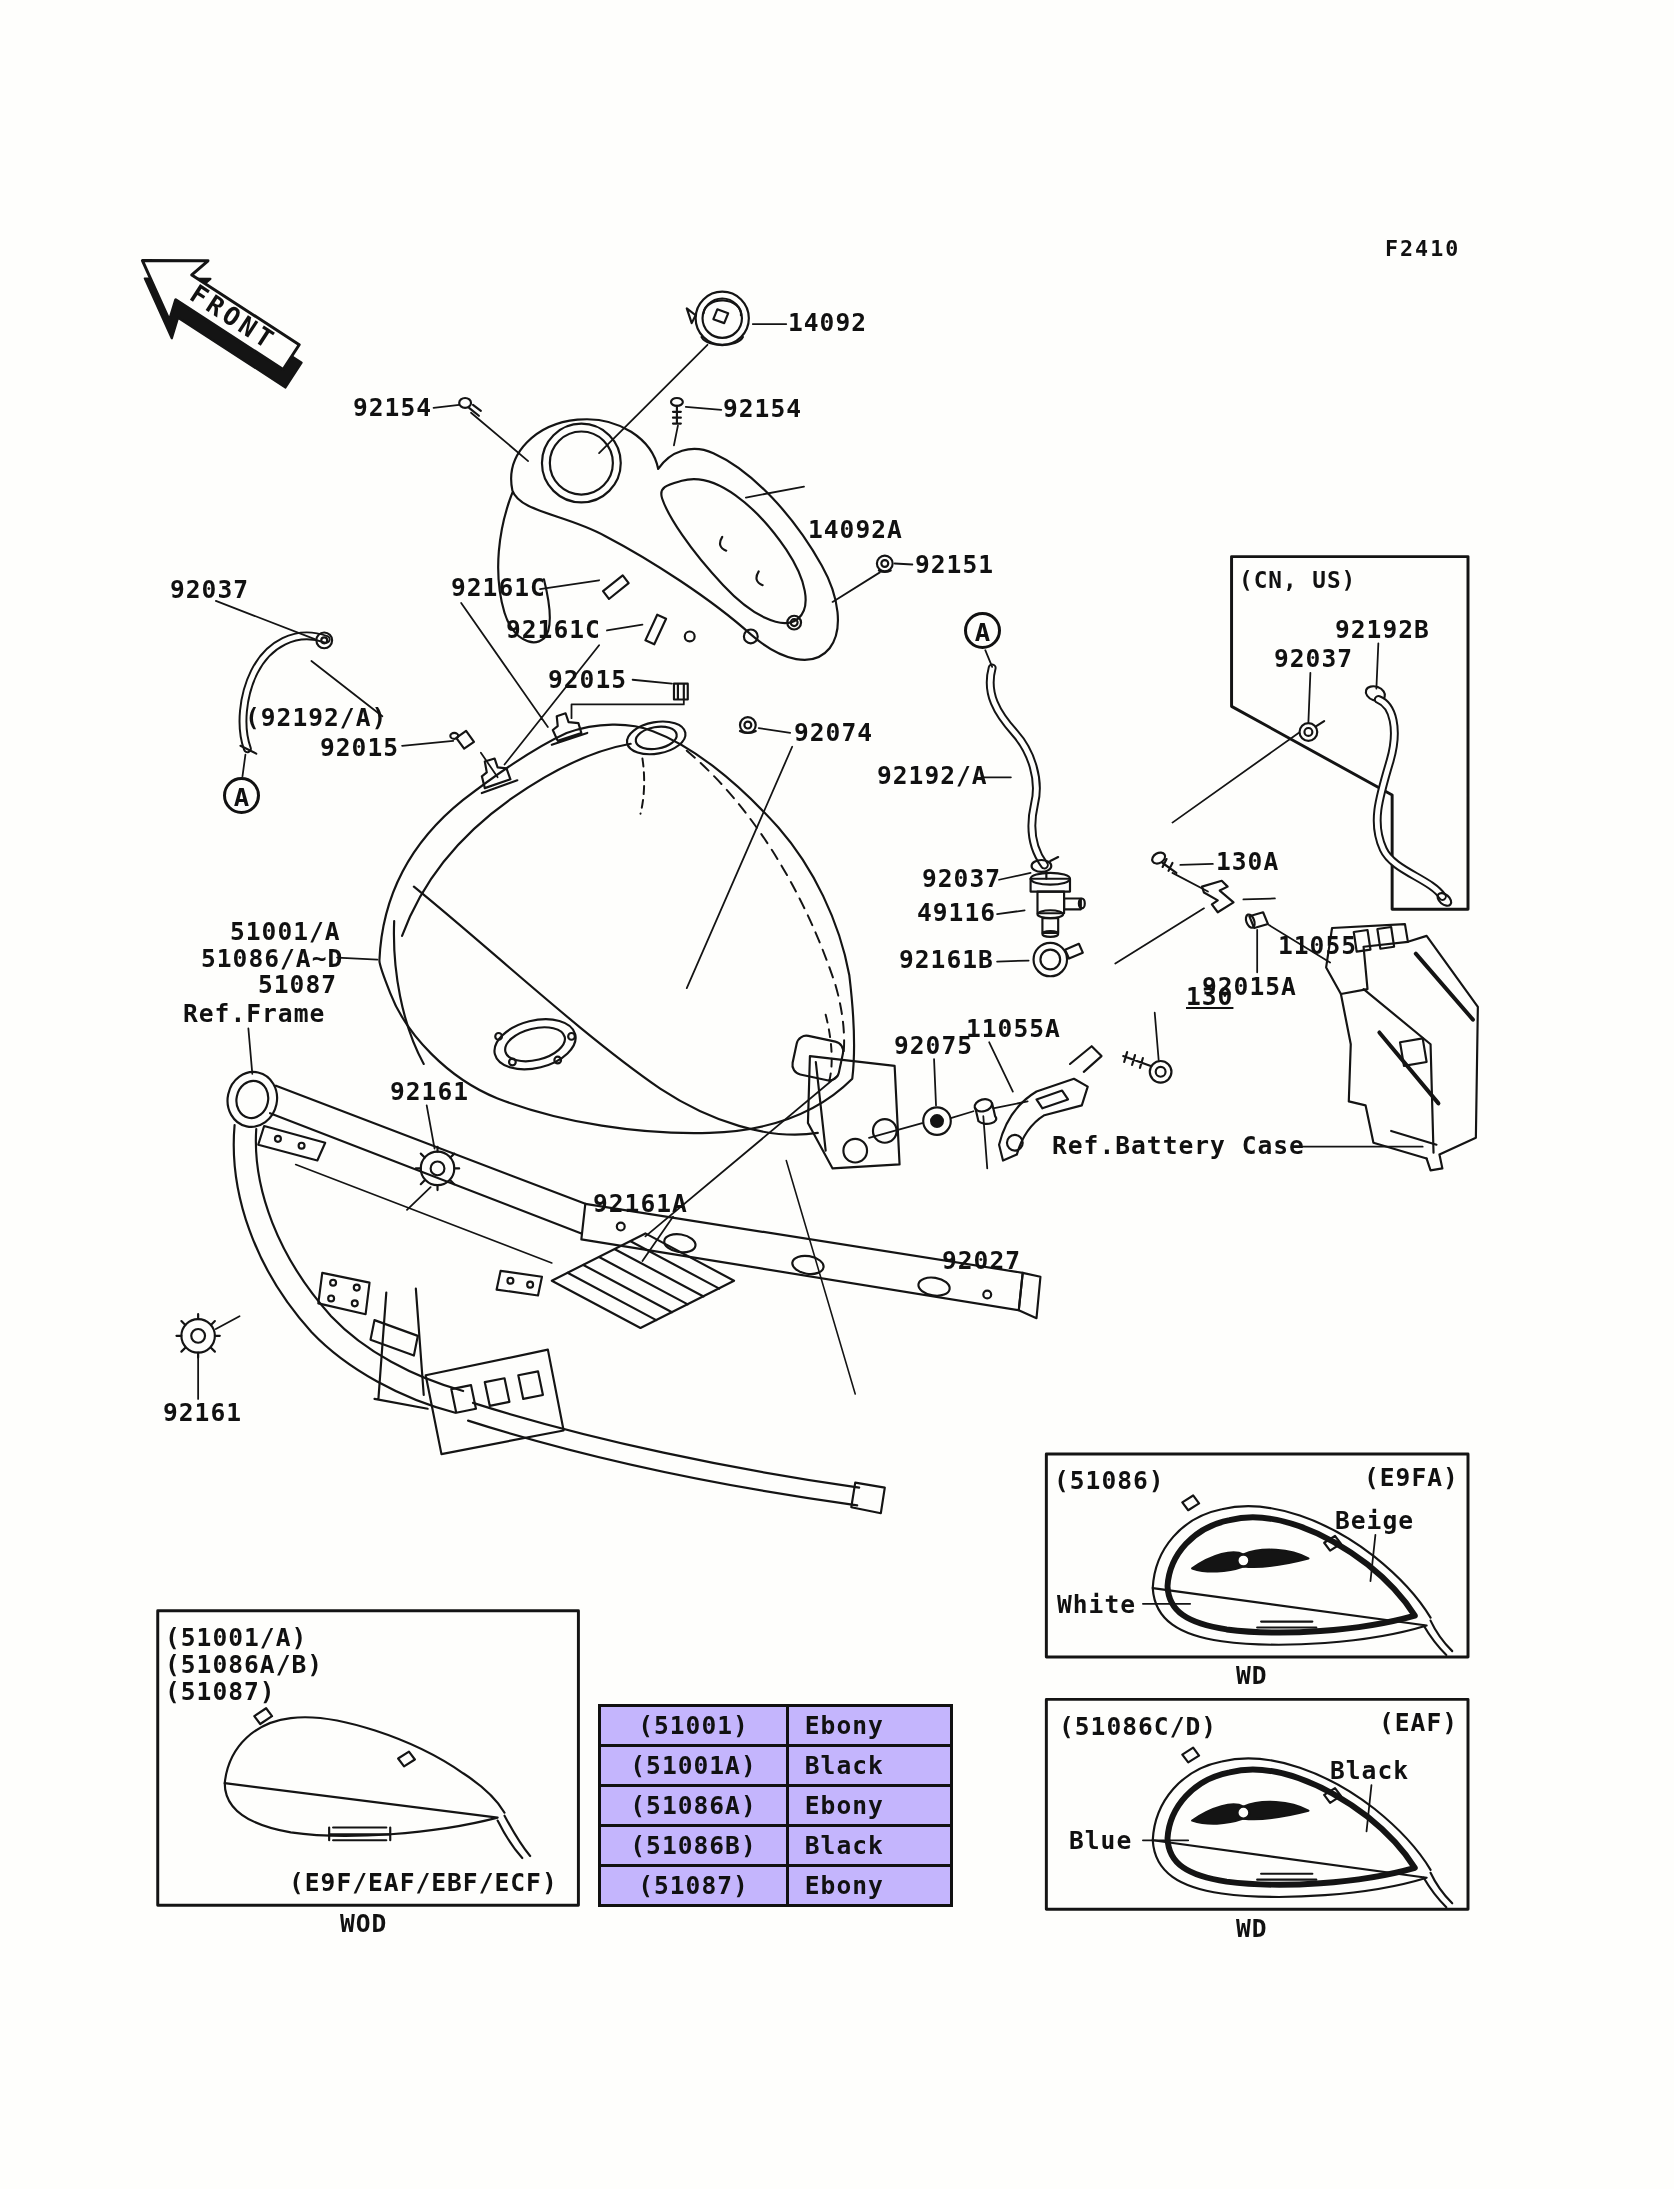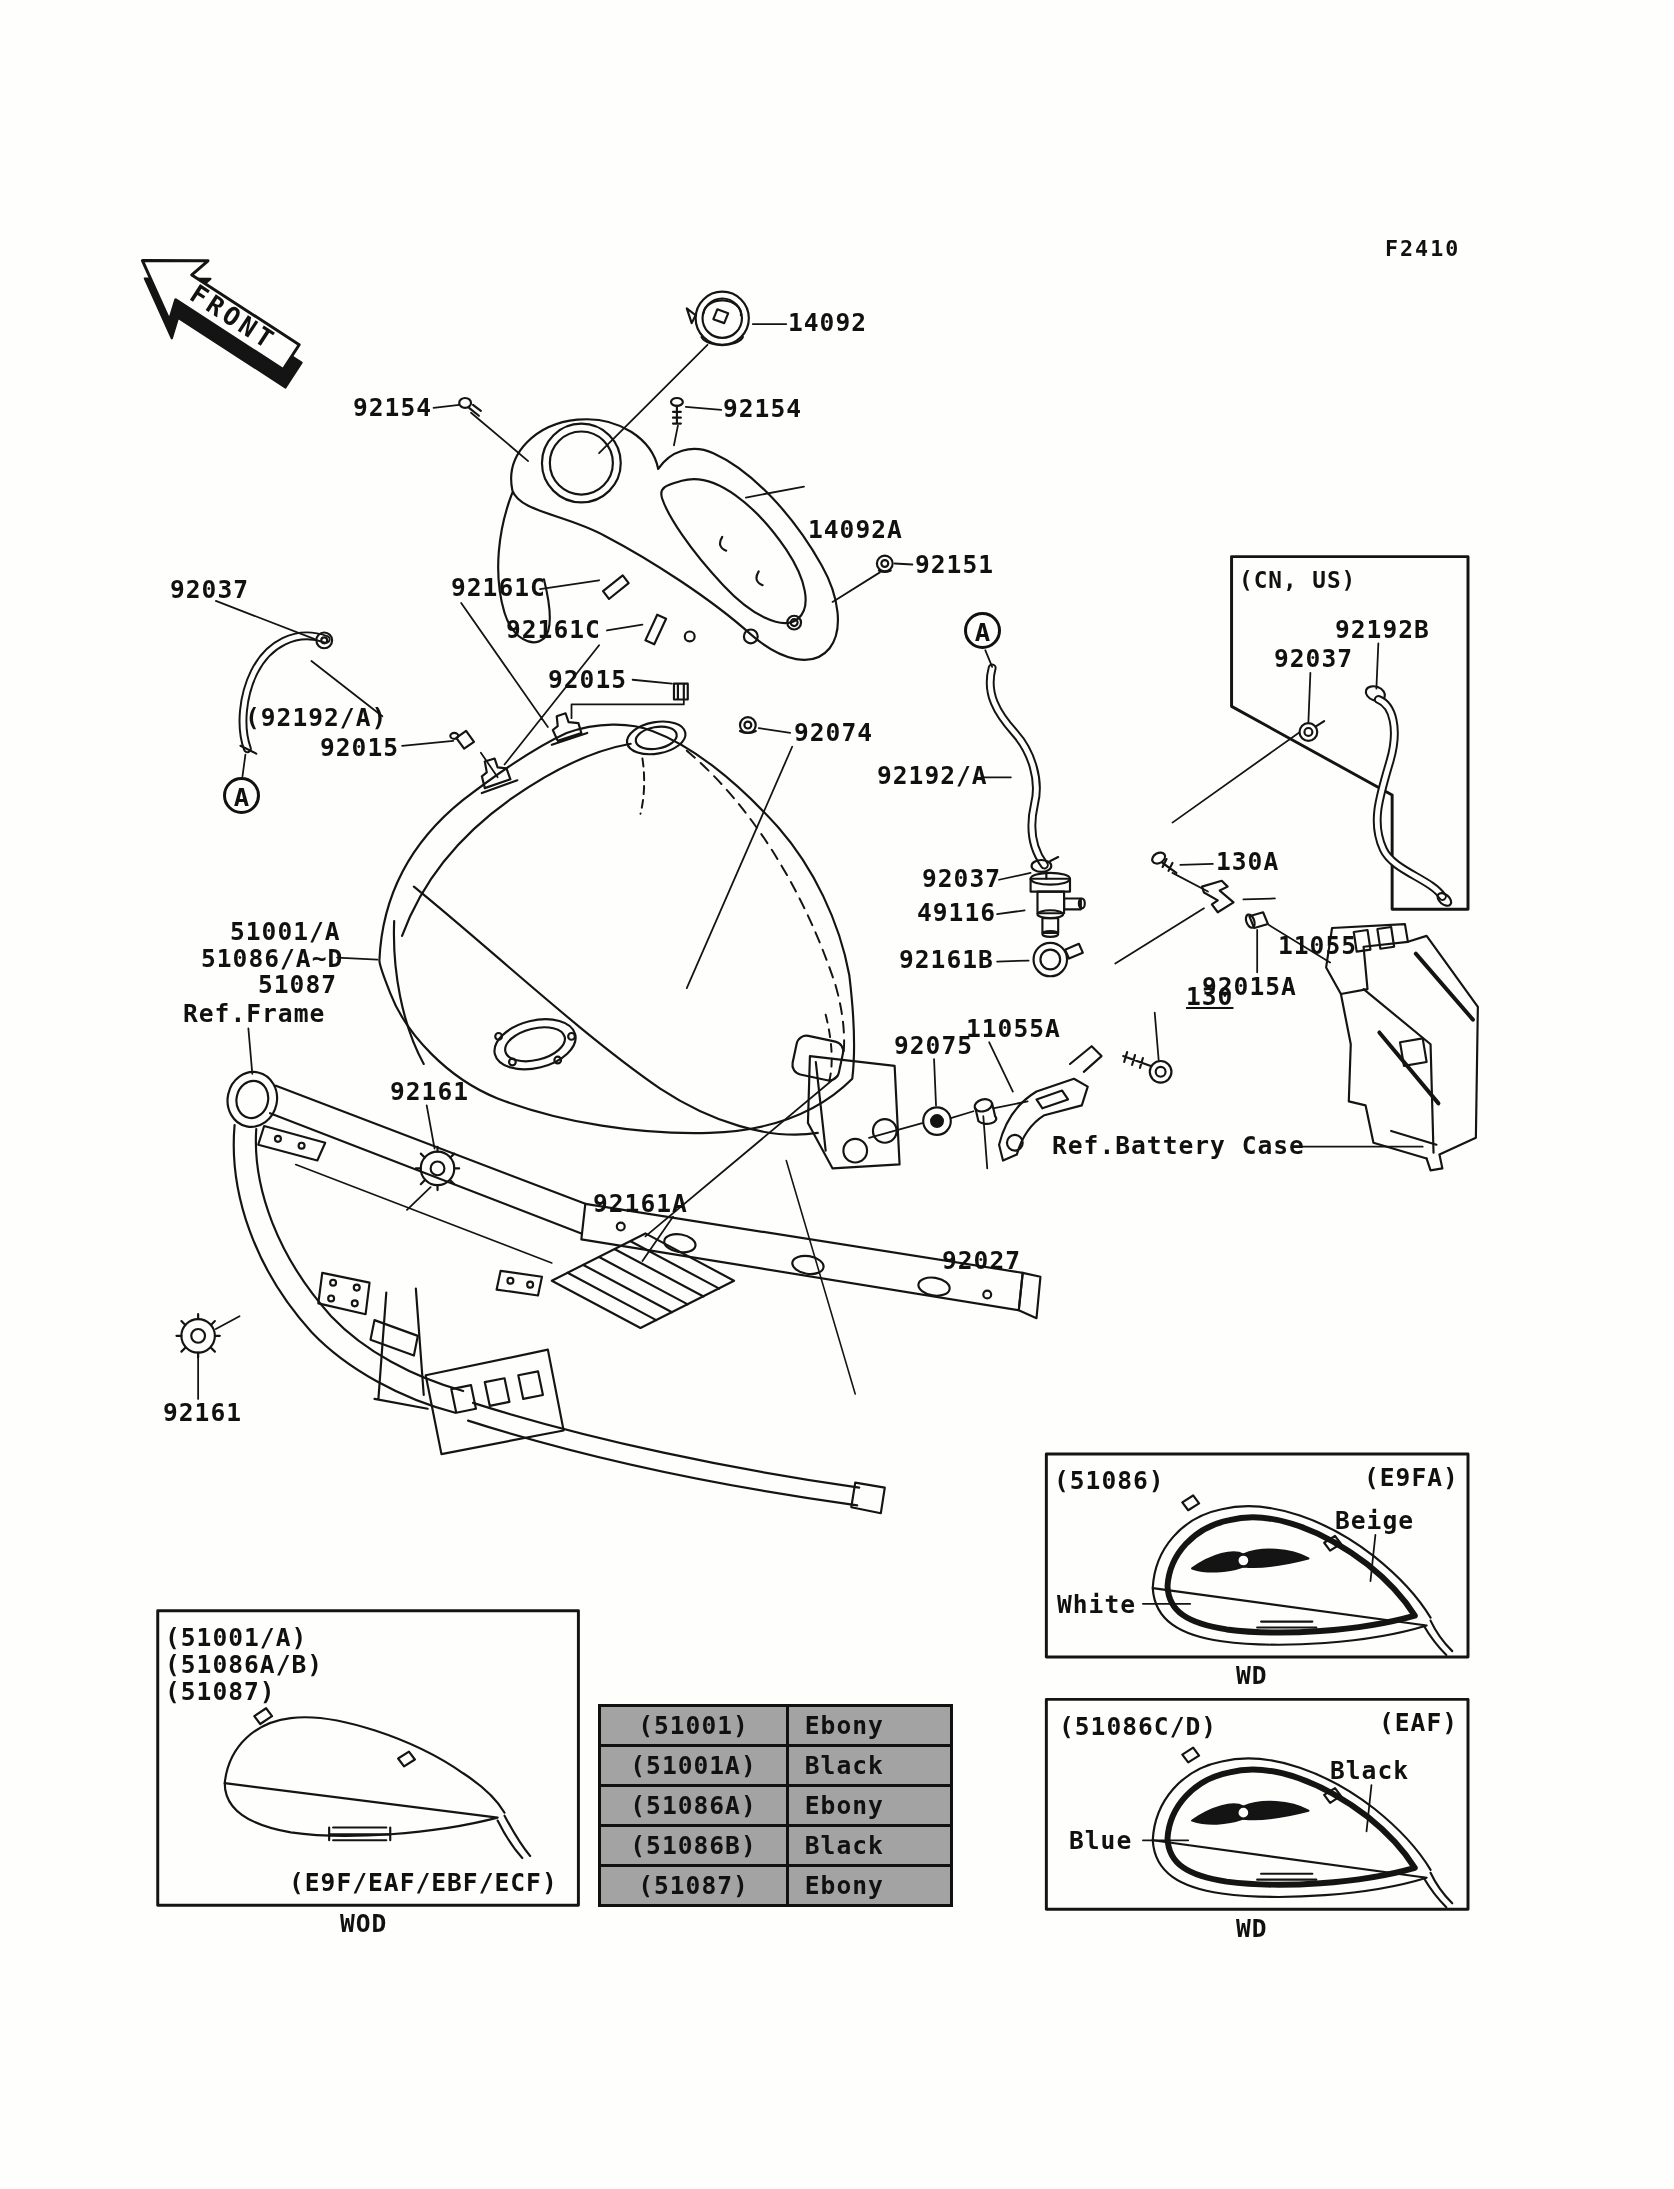--- a/index.html
+++ b/index.html
@@ -11,21 +11,21 @@
   .callout{position:absolute;width:37px;height:37px;border:3px solid #111;border-radius:50%;
            color:#111;font:bold 25.6px "DejaVu Sans Mono", monospace;text-align:center;line-height:35px;
            background:#fefefc;box-sizing:border-box;}
   .front-label{position:absolute;left:173px;top:296px;width:120px;height:35px;
                transform:rotate(33deg);transform-origin:53px 19.7px;
                color:#111;font:bold 25.6px "DejaVu Sans Mono", monospace;letter-spacing:3.9px;
                text-align:center;line-height:35px;}
   .fig-code{position:absolute;left:1385px;top:236px;color:#111;
             font:bold 21.7px "DejaVu Sans Mono", monospace;letter-spacing:2px;}
   table.colors{position:absolute;left:598px;top:1704px;border-collapse:collapse;
-               table-layout:fixed;background:#a3a3a3;}
+               table-layout:fixed;background:#c4b5fd;}
   table.colors td{border:3px solid #111;height:35px;color:#111;
                   font:bold 24.6px "DejaVu Sans Mono", monospace;letter-spacing:1px;}
   td.code{width:183px;text-align:center;}
   td.colorname{width:144px;text-align:left;padding-left:15.8px;}
 </style>
 </head>
 <body>
 
 <div class="stage">
 

